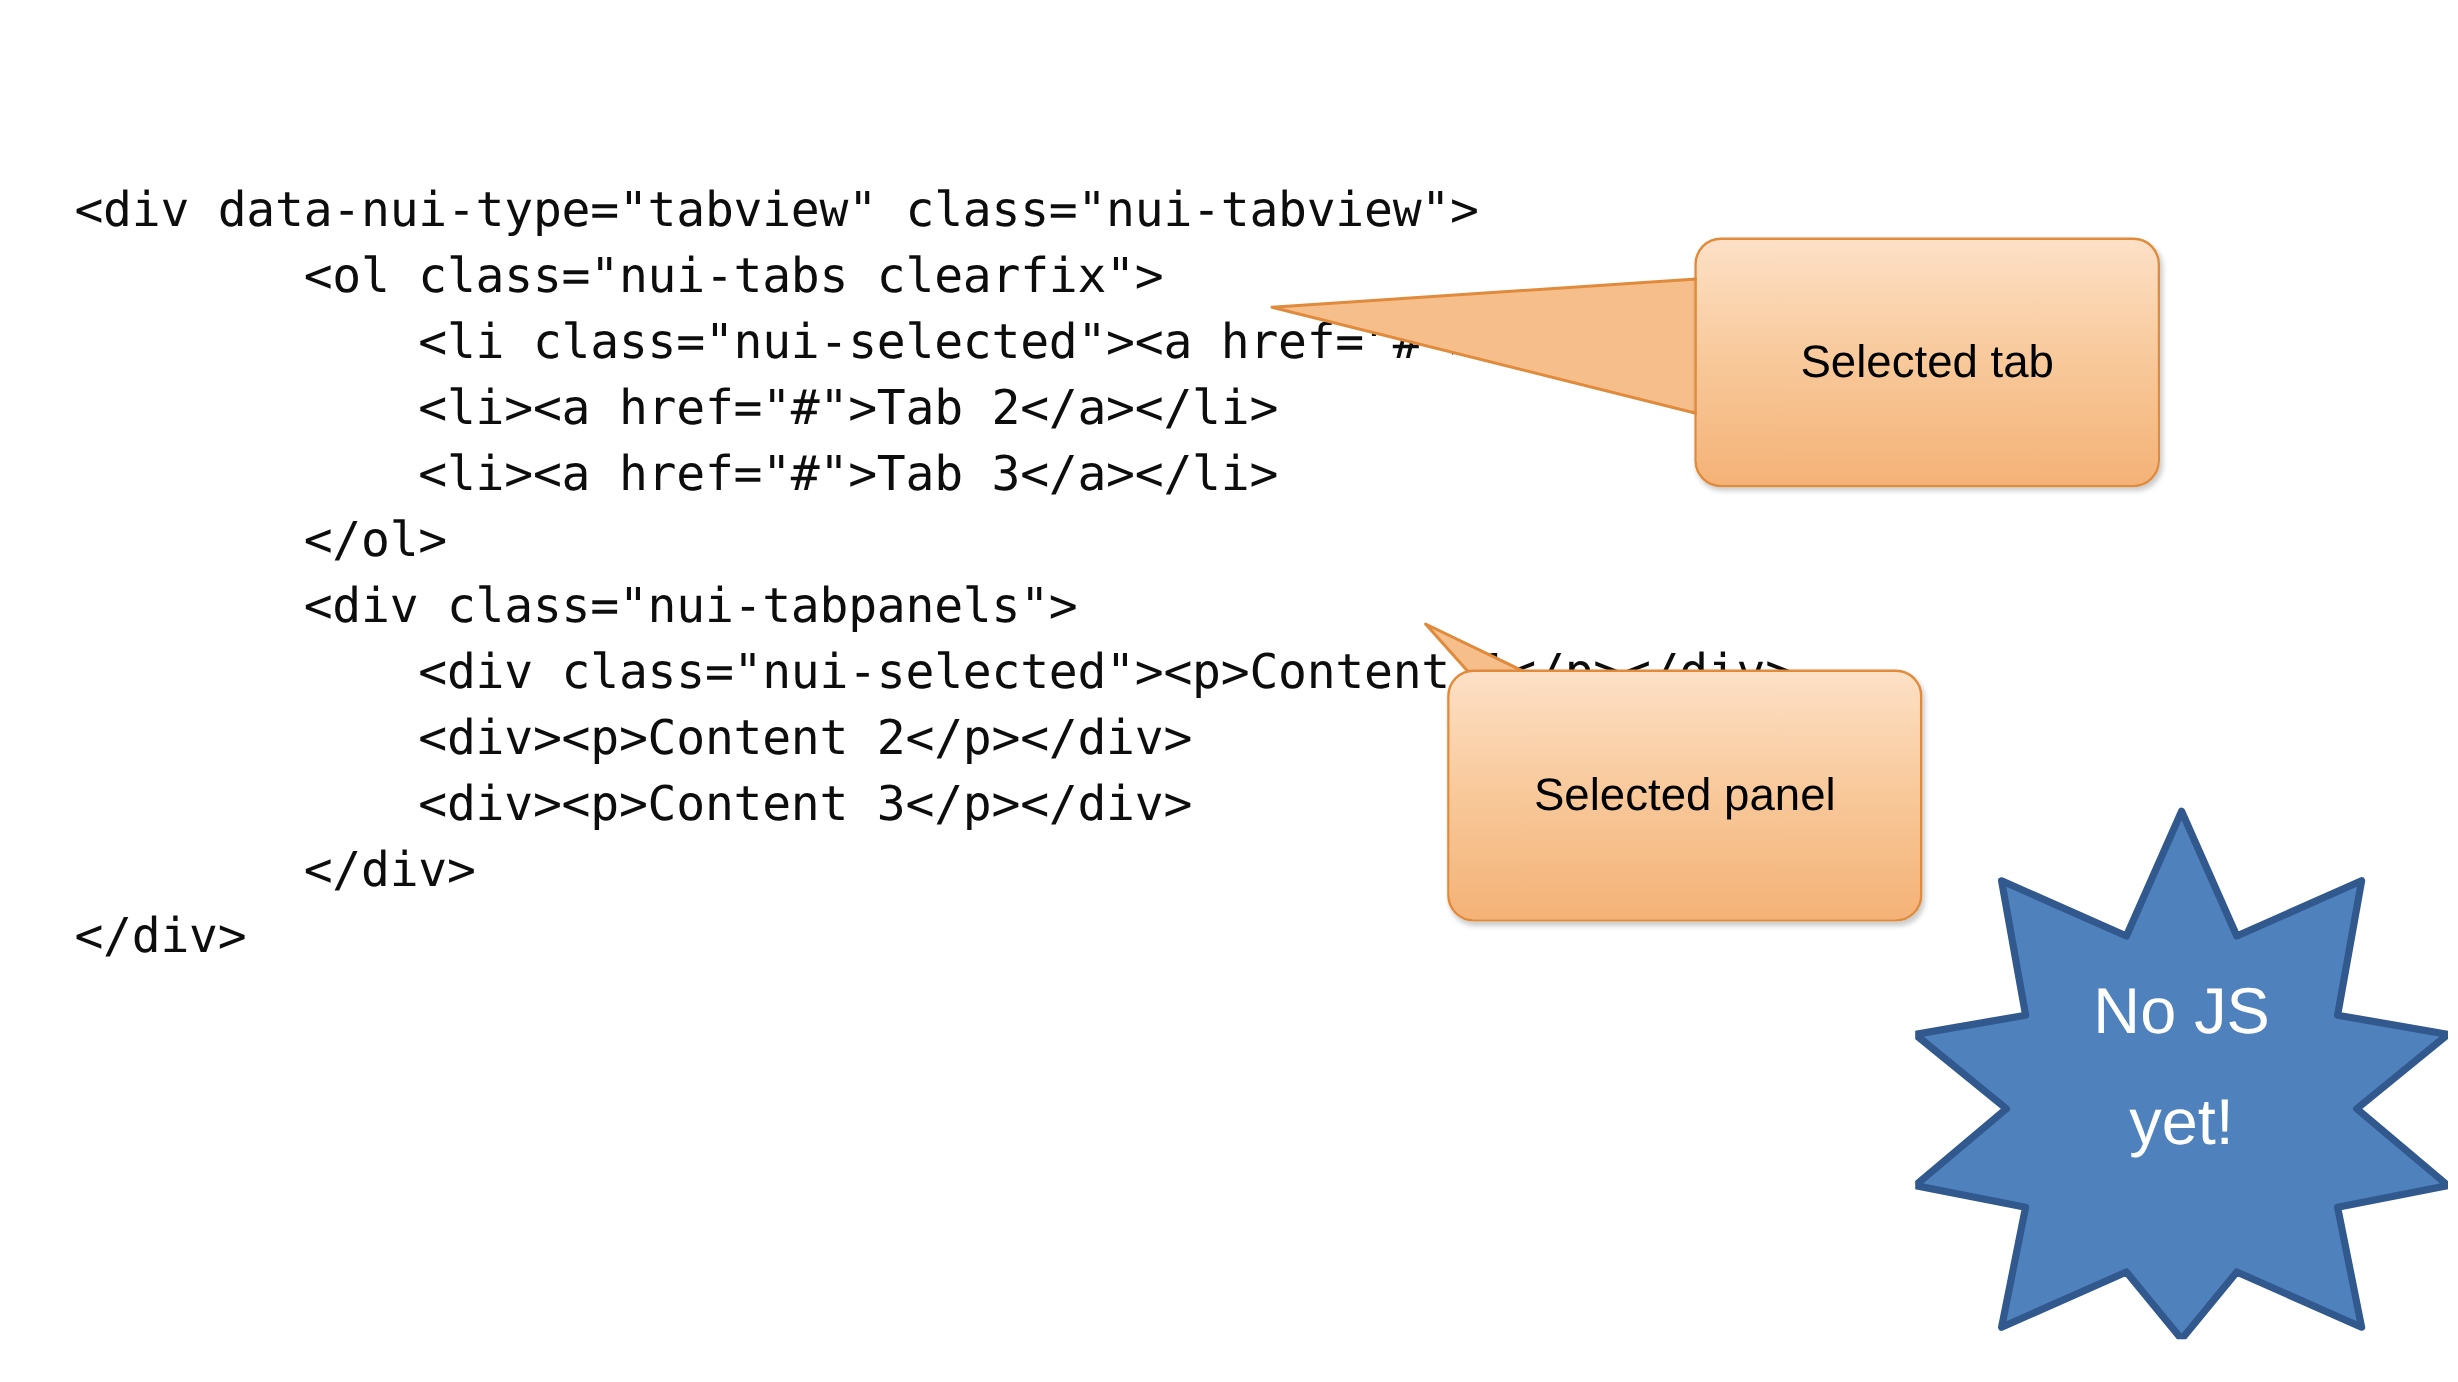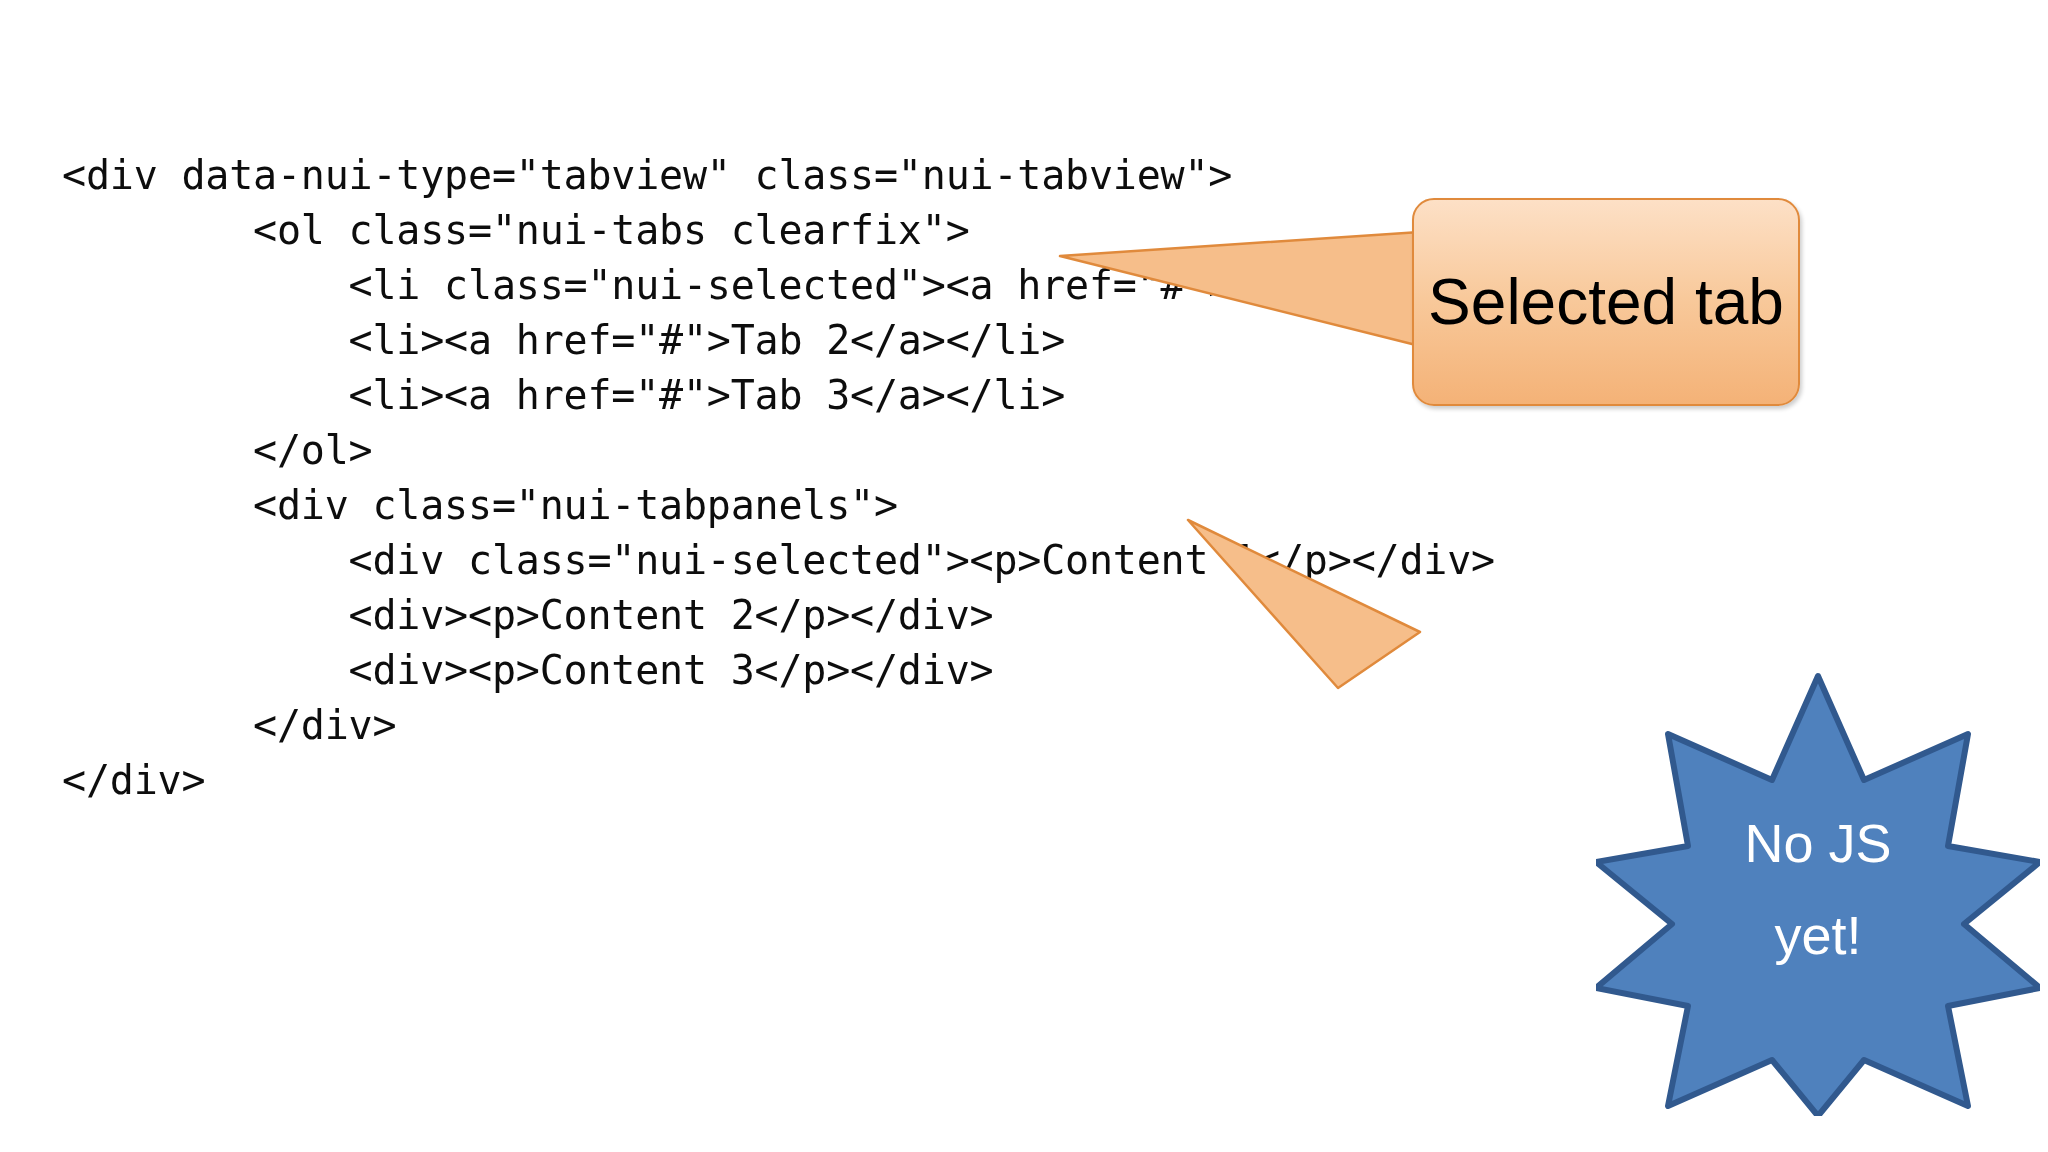--- a/index.html
+++ b/index.html
@@ -46,21 +46,21 @@
     border-radius: 22px;
     border: 2.5px solid #E08A3C;
     background: linear-gradient(180deg, #FDE0C6 0%, #F8C99B 48%, #F4B277 100%);
     box-shadow: 2px 3px 4px rgba(0,0,0,0.20);
     display: flex;
     align-items: center;
     justify-content: center;
     text-align: center;
     color: #000000;
     font-family: "Liberation Sans", sans-serif;
-    font-size: 64px;
+    font-size: 38px;
     line-height: 62px;
     z-index: 4;
     box-sizing: border-box;
     padding: 4px 10px;
   }
   #callout-selected-tab {
     left: 1412px;
     top: 198px;
     width: 388px;
     height: 208px;
@@ -124,20 +124,23 @@
   </svg>
 
   <div id="callout-selected-tab" class="callout">
     <span class="callout-text">Selected tab</span>
   </div>
 
   <svg id="tail-selected-panel" class="callout-tail" width="260" height="180" viewBox="0 0 260 180">
     <polygon points="0,0 232,112 150,168" fill="#F6BE8A" stroke="#E08A3C" stroke-width="2.5" stroke-linejoin="round"></polygon>
   </svg>
 
+  <div id="callout-selected-panel" class="callout">
+    <span class="callout-text">Selected panel</span>
+  </div>
 
   <div id="star-no-js">
     <svg width="444" height="454" viewBox="0 0 444 454">
       <polygon points="222,14 268,118 372,72 352,184 444,200 368,262 444,326 352,344 372,444 268,398 222,454 176,398 72,444 92,344 0,326 76,262 0,200 92,184 72,72 176,118" fill="#4F81BD" stroke="#31598E" stroke-width="6" stroke-linejoin="round"></polygon>
     </svg>
     <div class="star-label">
       <span>No JS</span>
       <span>yet!</span>
     </div>
   </div>

